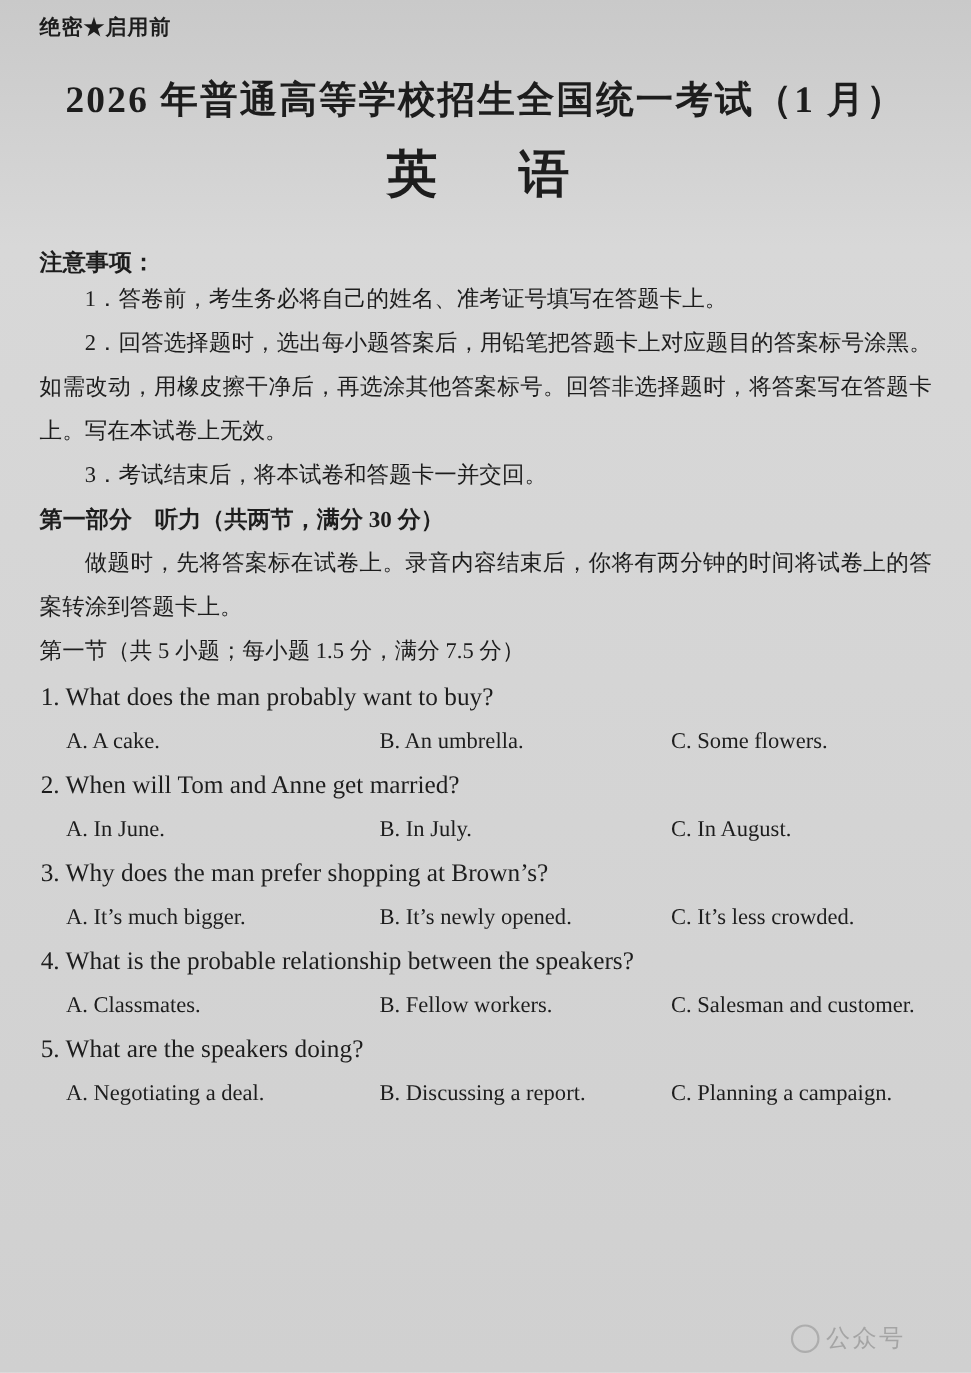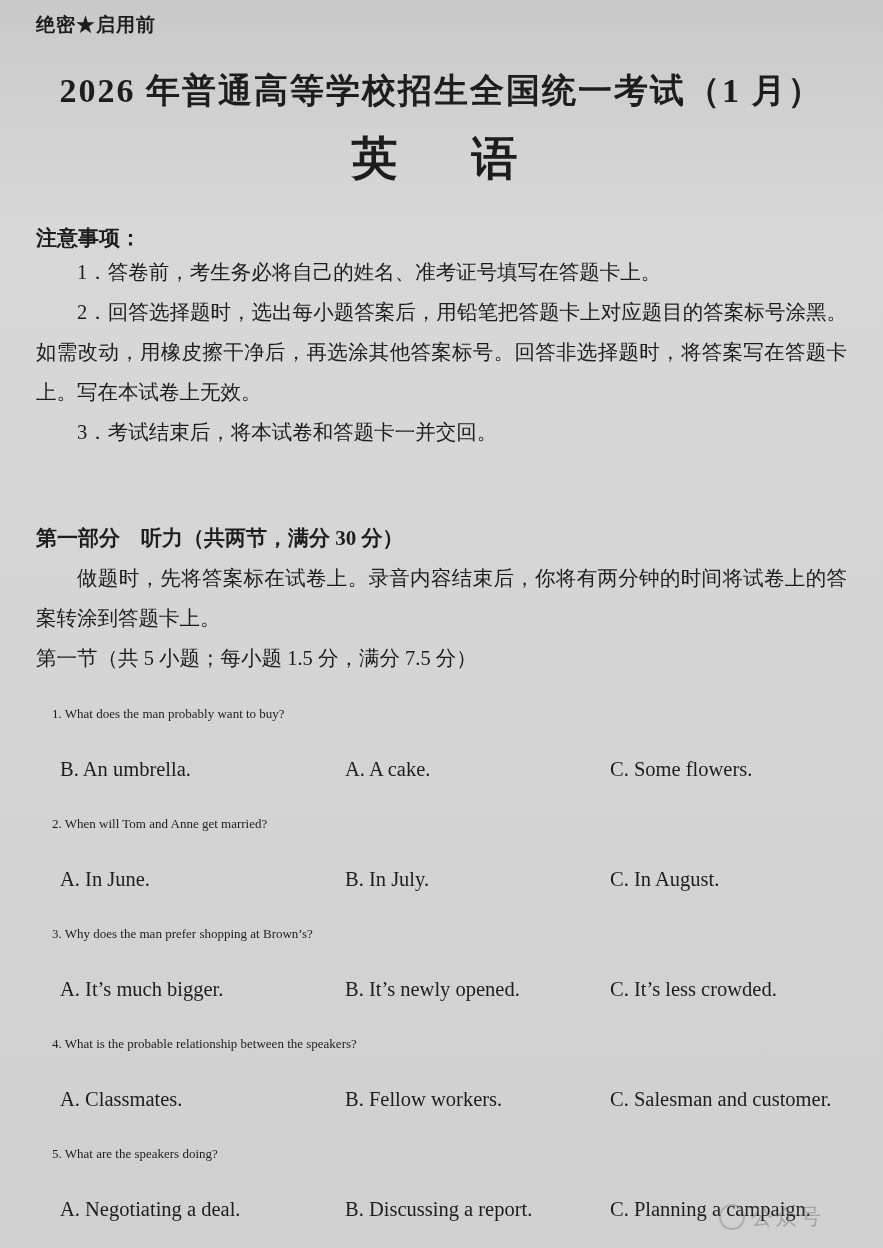--- a/index.html
+++ b/index.html
@@ -44,34 +44,33 @@
     font-weight: bold;
   }
   p.body-line {
     margin: 0;
     font-size: 20.5px;
     line-height: 40px;
     text-align: justify;
   }
   p.indent { text-indent: 2em; }
   .part-heading {
-    margin-top: 66px;
     font-size: 21px;
     font-weight: bold;
     line-height: 40px;
   }
   .section-heading {
     font-size: 20.5px;
     line-height: 40px;
     margin: 0;
   }
   .questions { margin-top: 2px; }
   .q-text {
-    margin: 16px;
-    font-size: 13px;
+    margin: 1px;
+    font-size: 23px;
     line-height: 40px;
   }
   .options {
     display: grid;
     grid-template-columns: 285px 265px 1fr;
     padding-left: 24px;
     font-size: 20.5px;
     line-height: 38px;
   }
   .watermark {
@@ -117,22 +116,22 @@
     <div class="part-heading">第一部分　听力（共两节，满分 30 分）</div>
     <p class="body-line indent">做题时，先将答案标在试卷上。录音内容结束后，你将有两分钟的时间将试卷上的答案转涂到答题卡上。</p>
     <p class="section-heading">第一节（共 5 小题；每小题 1.5 分，满分 7.5 分）</p>
   </div>
 
   <div class="questions">
 
     <div class="question">
       <p class="q-text"><span>1.</span> <span>What does the man probably want to buy?</span></p>
       <div class="options">
+        <span>A. A cake.</span>
         <span>B. An umbrella.</span>
-        <span>A. A cake.</span>
         <span>C. Some flowers.</span>
       </div>
     </div>
 
     <div class="question">
       <p class="q-text"><span>2.</span> <span>When will Tom and Anne get married?</span></p>
       <div class="options">
         <span>A. In June.</span>
         <span>B. In July.</span>
         <span>C. In August.</span>

